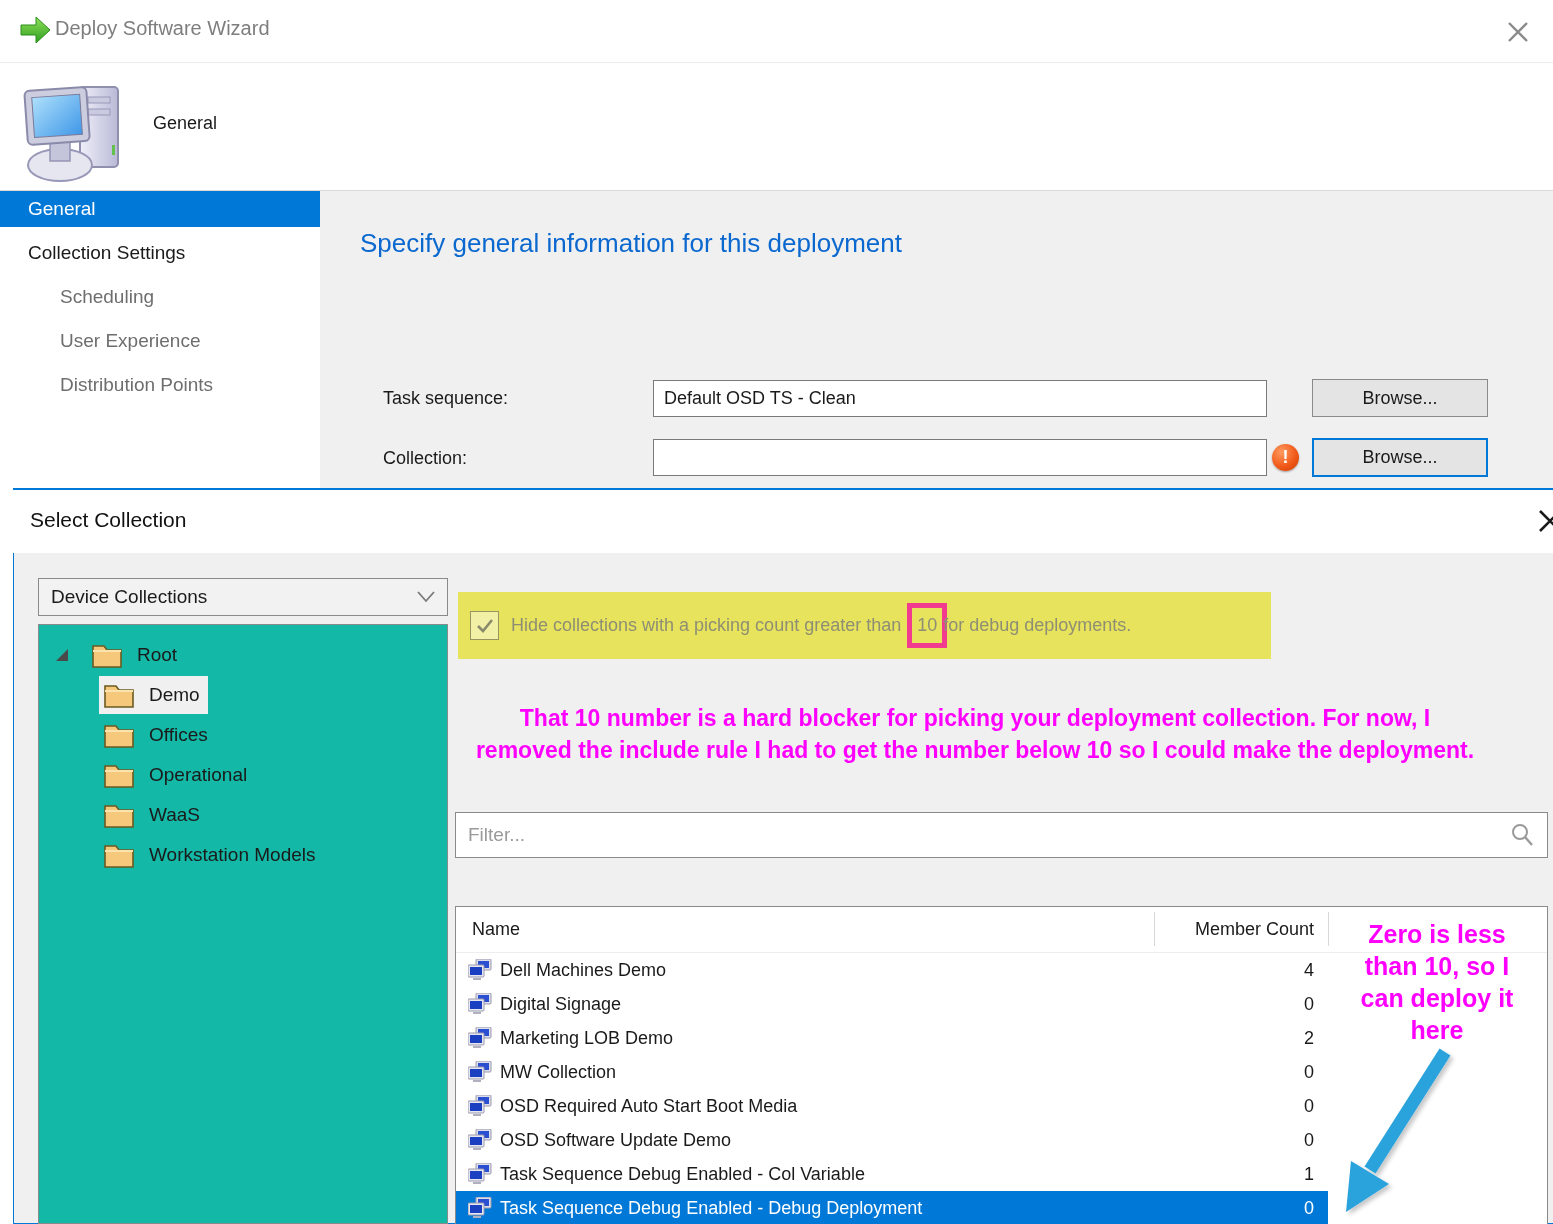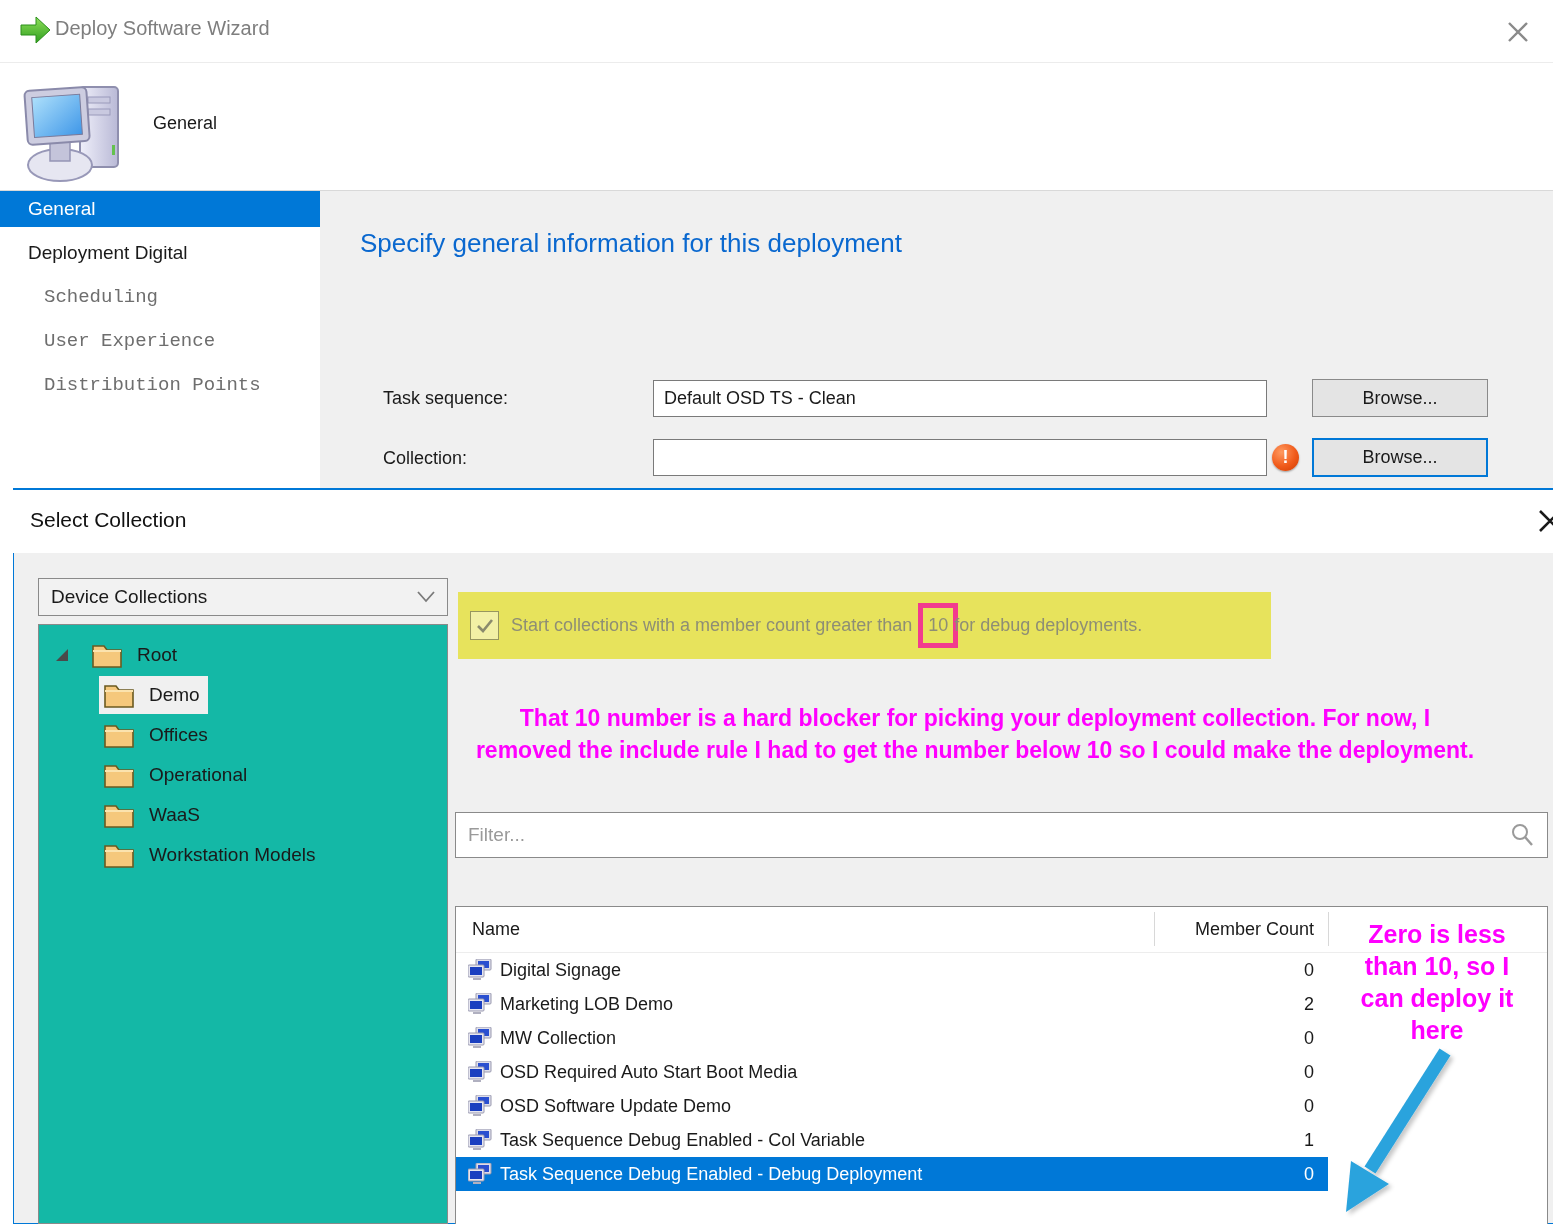--- a/index.html
+++ b/index.html
@@ -14,21 +14,21 @@
   .titlebar{left:0;top:0;width:1553px;height:62px;background:#fff;border-bottom:1px solid #ececec;}
   .title-text{left:55px;top:17px;font-size:20px;color:#7e7e7e;}
   .win-close{left:1500px;top:14px;width:36px;height:36px;display:flex;align-items:center;justify-content:center;cursor:default;}
   .header-band{left:0;top:63px;width:1553px;height:127px;background:#fff;}
   .page-header{left:153px;top:113px;font-size:18px;color:#1a1a1a;}
   .header-sep{left:0;top:190px;width:1553px;height:1px;background:#d9d9d9;}
 
   
   .sidebar{left:0;top:191px;width:320px;height:297px;background:#fff;}
   .nav-item{position:relative;height:36px;line-height:36px;font-size:19px;color:#1a1a1a;padding-left:28px;margin-top:8px;cursor:default;}
-  .nav-item.ind{padding-left:44px;font-family:Liberation Mono, monospace;}
+  .nav-item.ind{padding-left:60px;}
   .nav-item.dis{color:#6e6e6e;}
   .nav-item.sel{background:#0078d7;color:#fff;margin-top:0;}
 
   
   .main-pane{left:320px;top:191px;width:1233px;height:297px;background:#f0f0f0;}
   .main-heading{left:360px;top:228px;font-size:26px;color:#0a68cf;}
   .fld-label{font-size:18px;color:#1a1a1a;}
   .textbox{background:#fff;border:1px solid #7a7a7a;font-size:18px;color:#1a1a1a;display:flex;align-items:center;padding:0 10px;box-sizing:border-box;}
   .btn{background:#e4e4e4;border:1px solid #8a8a8a;font-size:18px;color:#1a1a1a;display:flex;align-items:center;justify-content:center;box-sizing:border-box;cursor:default;}
   .btn.focused{border:2px solid #0078d7;}
@@ -122,21 +122,21 @@
       <rect x="8" y="16" width="62" height="54" rx="5" fill="#cdcde0" stroke="#8a8aaa" stroke-width="2"></rect>
       <rect x="15" y="23" width="48" height="40" fill="url(#scr)" stroke="#7a7a9a" stroke-width="1"></rect>
     </g>
   </svg>
 </div>
 <div class="abs page-header">General</div>
 <div class="abs header-sep"></div>
 
 <div class="abs sidebar">
     <div class="nav-item sel">General</div>
-    <div class="nav-item">Deployment Digital</div>
+    <div class="nav-item">Collection Settings</div>
     <div class="nav-item ind dis">Scheduling</div>
     <div class="nav-item ind dis">User Experience</div>
     <div class="nav-item ind dis">Distribution Points</div>
   </div>
 
 <div class="abs main-pane"></div>
 <div class="abs main-heading">Specify general information for this deployment</div>
 
 <div class="abs fld-label" style="left:383px;top:388px">Task sequence:</div>
 <div class="abs textbox" style="left:653px;top:380px;width:614px;height:37px">
@@ -233,21 +233,21 @@
 </div>
 </div>
 
 <div class="abs banner" style="background:#e7e35c">
   <span class="cb">
     <svg width="18" height="16" viewBox="0 0 18 16">
       <polyline points="2,8 7,13 16,2" fill="none" stroke="#8a8a6d" stroke-width="2.6"></polyline>
     </svg>
   </span>
   <span class="banner-text">
-    <span>Start collections with a member count greater than</span>
+    <span>Hide collections with a picking count greater than</span>
     <span class="pinkbox">10</span>
     <span class="after-box">for debug deployments.</span>
   </span>
 </div>
 
 <div class="abs note-blocker">That 10 number is a hard blocker for picking your deployment collection.  For now, I removed the include rule I had to get the number below 10 so I could make the deployment.</div>
 
 <div class="abs filterbox">
   <input type="text" placeholder="Filter..." style="">
   <svg class="mag" viewBox="0 0 26 26">
@@ -257,20 +257,31 @@
 </div>
 
 <div class="abs listview">
   <div class="lv-header">
     <span class="hdr-name">Name</span>
     <span class="hdr-count">Member Count</span>
     <span class="hdr-sep" style="left:698px"></span>
     <span class="hdr-sep" style="left:872px"></span>
   </div>
   <div class="lv-rows" id="lv-rows">
+  <div class="lv-row">
+    <svg class="lv-icon" viewBox="0 0 24 22">
+      <rect x="8" y="0" width="15" height="11" rx="1" fill="#dedeea" stroke="#9a9ab0"></rect>
+      <rect x="10" y="2" width="11" height="7" fill="#2a4fd0"></rect>
+      <rect x="0" y="6" width="16" height="12" rx="1" fill="#e6e6f0" stroke="#9a9ab0"></rect>
+      <rect x="2" y="8" width="12" height="8" fill="#1a3fc0"></rect>
+      <rect x="5" y="19" width="8" height="2" fill="#b0b0c0"></rect>
+    </svg>
+    <span class="lv-name">Dell Machines Demo</span>
+    <span class="lv-count">4</span>
+  </div>
 
   <div class="lv-row">
     <svg class="lv-icon" viewBox="0 0 24 22">
       <rect x="8" y="0" width="15" height="11" rx="1" fill="#dedeea" stroke="#9a9ab0"></rect>
       <rect x="10" y="2" width="11" height="7" fill="#2a4fd0"></rect>
       <rect x="0" y="6" width="16" height="12" rx="1" fill="#e6e6f0" stroke="#9a9ab0"></rect>
       <rect x="2" y="8" width="12" height="8" fill="#1a3fc0"></rect>
       <rect x="5" y="19" width="8" height="2" fill="#b0b0c0"></rect>
     </svg>
     <span class="lv-name">Digital Signage</span>

